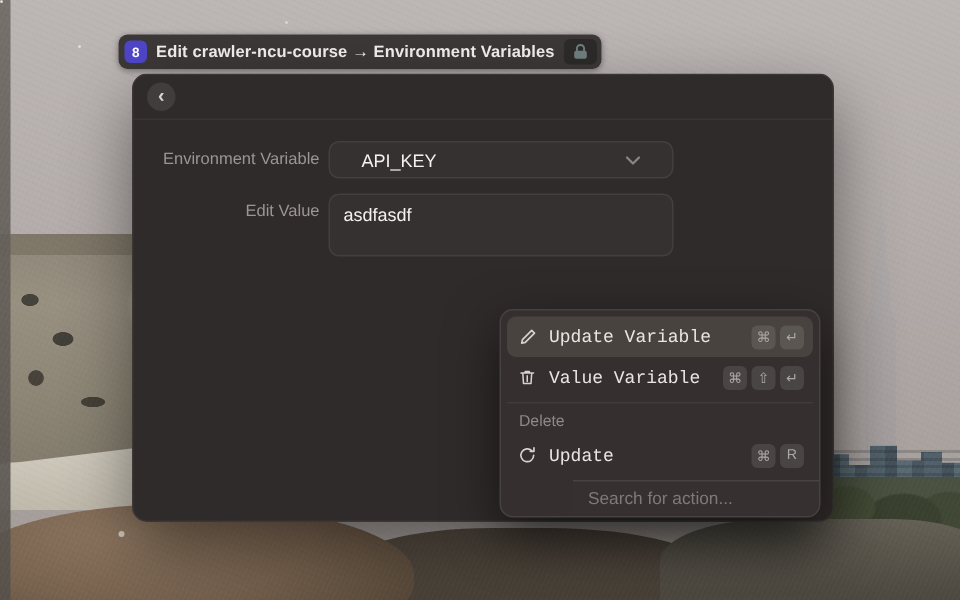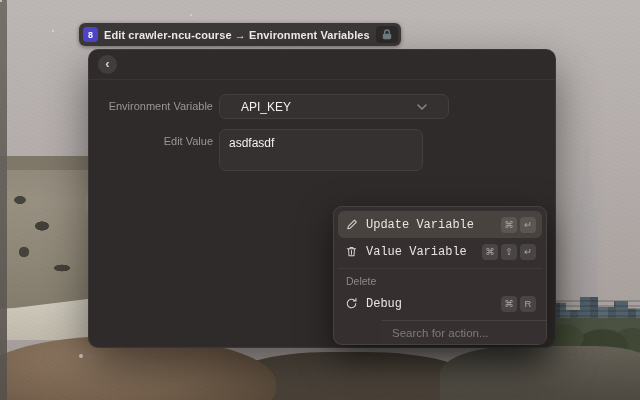--- a/index.html
+++ b/index.html
@@ -68,21 +68,21 @@
       box-shadow:0 18px 44px rgba(0,0,0,.45); overflow:hidden; }
   .panel-head { height:30px; border-bottom:1px solid rgba(255,255,255,.05); display:flex; align-items:center; padding:0 9px; }
   .back-btn { width:19px; height:19px; border-radius:50%; background:#413d3c; color:#d8d4d1;
       display:flex; align-items:center; justify-content:center; font-size:13px; font-weight:bold; cursor:pointer; padding-bottom:2px; }
   .form { padding:14px 0 0 0; }
   .form-row { display:flex; align-items:flex-start; margin-bottom:10px;margin-left:12px; }
   .form-label { width:112px; margin-right:6px; text-align:right; color:#9b9694; font-size:11px; padding-top:6px; }
   .dropdown { width:230px; height:25px; background:#353130; border:1px solid #443f3d; border-radius:7px;
       display:flex; align-items:center; padding:0 21px; cursor:pointer; }
   .dropdown-value { flex:1; color:#f3f0ee; font-size:12px; font-weight:500; }
-  .textarea { width:204px; height:42px; background:#353130; border:1px solid #443f3d; border-radius:7px;
+  .textarea { width:230px; height:42px; background:#353130; border:1px solid #443f3d; border-radius:7px;
       color:#f3f0ee; font-size:12px; padding:5px 9px; resize:none; outline:none;
       font-family:"Liberation Sans", sans-serif; line-height:1.35; }
 
   
   .menu { position:absolute; left:333px; top:206px; width:214px; height:139px; background:rgba(54,49,48,.99);
       border:1px solid rgba(255,255,255,.09); border-radius:9px; box-shadow:0 12px 34px rgba(0,0,0,.55);
       display:flex; flex-direction:column; overflow:hidden; }
   .menu-list { flex:1; overflow:hidden; padding:4px 4px 0 4px; }
   .menu-row { height:27px; display:flex; align-items:center; gap:8px; padding:0 6px; border-radius:6px;
       color:#e9e5e2; font-size:12px; cursor:pointer; }
@@ -190,21 +190,21 @@
 
       <div class="section-head">Delete</div>
 
       <div class="menu-row">
         <span class="mi">
           <svg width="13" height="13" viewBox="0 0 14 14">
               <path d="M11.6 7a4.6 4.6 0 1 1-1.4-3.3" fill="none" stroke="currentColor" stroke-width="1.2" stroke-linecap="round"></path>
               <path d="M11.8 1.6v2.6H9.2" fill="none" stroke="currentColor" stroke-width="1.2" stroke-linecap="round" stroke-linejoin="round"></path>
             </svg>
         </span>
-        <span class="mlabel">Debug</span>
+        <span class="mlabel">Update</span>
         <span class="keys">
           <span class="key">⌘</span>
           <span class="key">R</span>
         </span>
       </div>
 
       <div class="menu-row">
         
         
         

